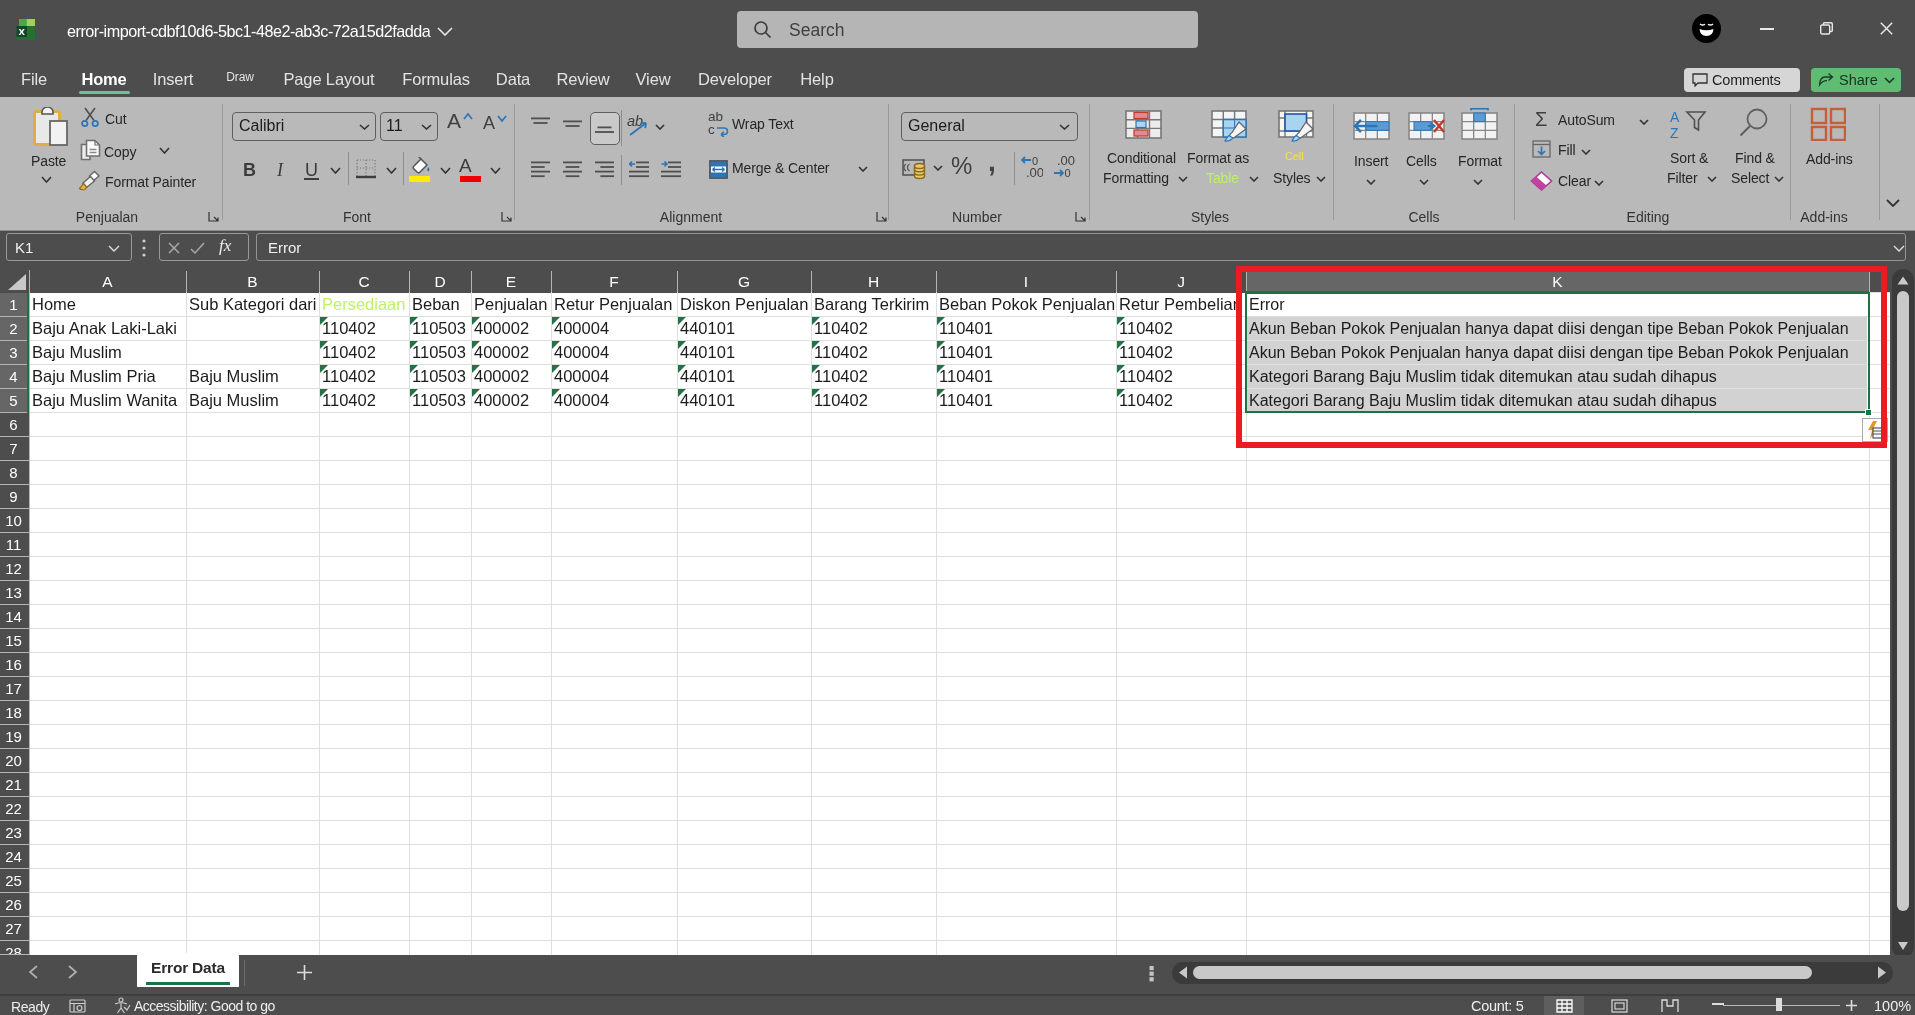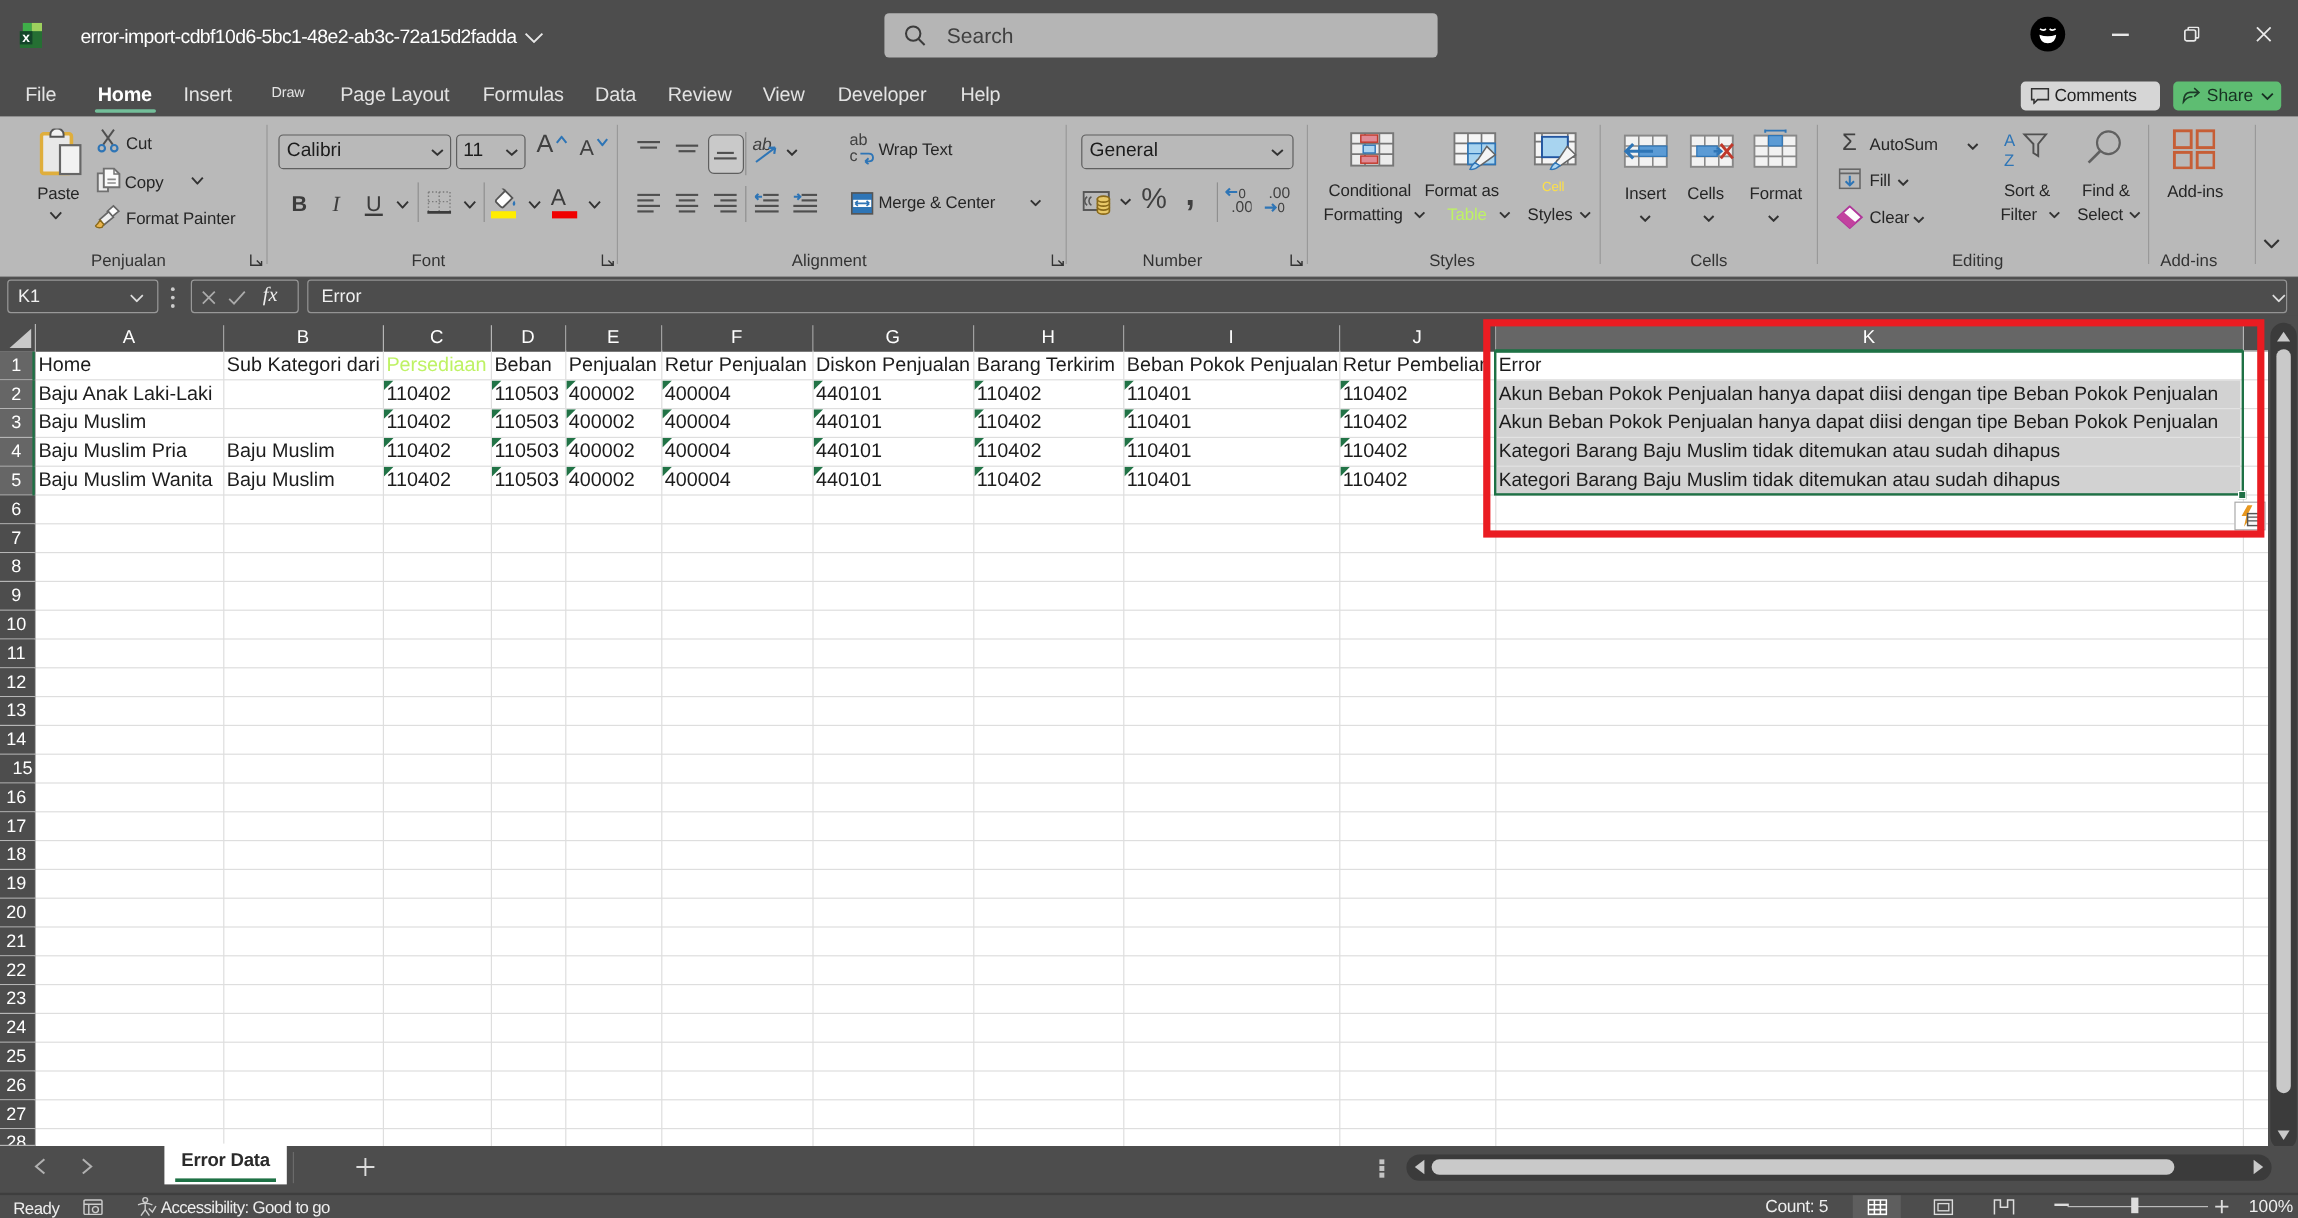--- a/index.html
+++ b/index.html
@@ -543,21 +543,21 @@
     <div style="position:absolute;left:0px;top:557px;width:29px;height:23px;background:#4d4d4d;"></div>
     <div style="position:absolute;left:0px;top:557px;width:27px;height:24px;position:absolute;text-align:center;line-height:24px;font-size:15px;color:#fff;overflow:hidden;">12</div>
     <div style="position:absolute;left:0px;top:580px;width:29px;height:1px;background:#b5b5b5;"></div>
     <div style="position:absolute;left:0px;top:581px;width:29px;height:23px;background:#4d4d4d;"></div>
     <div style="position:absolute;left:0px;top:581px;width:27px;height:24px;position:absolute;text-align:center;line-height:24px;font-size:15px;color:#fff;overflow:hidden;">13</div>
     <div style="position:absolute;left:0px;top:604px;width:29px;height:1px;background:#b5b5b5;"></div>
     <div style="position:absolute;left:0px;top:605px;width:29px;height:23px;background:#4d4d4d;"></div>
     <div style="position:absolute;left:0px;top:605px;width:27px;height:24px;position:absolute;text-align:center;line-height:24px;font-size:15px;color:#fff;overflow:hidden;">14</div>
     <div style="position:absolute;left:0px;top:628px;width:29px;height:1px;background:#b5b5b5;"></div>
     <div style="position:absolute;left:0px;top:629px;width:29px;height:23px;background:#4d4d4d;"></div>
-    <div style="position:absolute;left:0px;top:629px;width:27px;height:24px;position:absolute;text-align:right;line-height:24px;font-size:15px;color:#fff;overflow:hidden;">15</div>
+    <div style="position:absolute;left:0px;top:629px;width:27px;height:24px;position:absolute;text-align:center;line-height:24px;font-size:15px;color:#fff;overflow:hidden;">15</div>
     <div style="position:absolute;left:0px;top:652px;width:29px;height:1px;background:#b5b5b5;"></div>
     <div style="position:absolute;left:0px;top:653px;width:29px;height:23px;background:#4d4d4d;"></div>
     <div style="position:absolute;left:0px;top:653px;width:27px;height:24px;position:absolute;text-align:center;line-height:24px;font-size:15px;color:#fff;overflow:hidden;">16</div>
     <div style="position:absolute;left:0px;top:676px;width:29px;height:1px;background:#b5b5b5;"></div>
     <div style="position:absolute;left:0px;top:677px;width:29px;height:23px;background:#4d4d4d;"></div>
     <div style="position:absolute;left:0px;top:677px;width:27px;height:24px;position:absolute;text-align:center;line-height:24px;font-size:15px;color:#fff;overflow:hidden;">17</div>
     <div style="position:absolute;left:0px;top:700px;width:29px;height:1px;background:#b5b5b5;"></div>
     <div style="position:absolute;left:0px;top:701px;width:29px;height:23px;background:#4d4d4d;"></div>
     <div style="position:absolute;left:0px;top:701px;width:27px;height:24px;position:absolute;text-align:center;line-height:24px;font-size:15px;color:#fff;overflow:hidden;">18</div>
     <div style="position:absolute;left:0px;top:724px;width:29px;height:1px;background:#b5b5b5;"></div>

